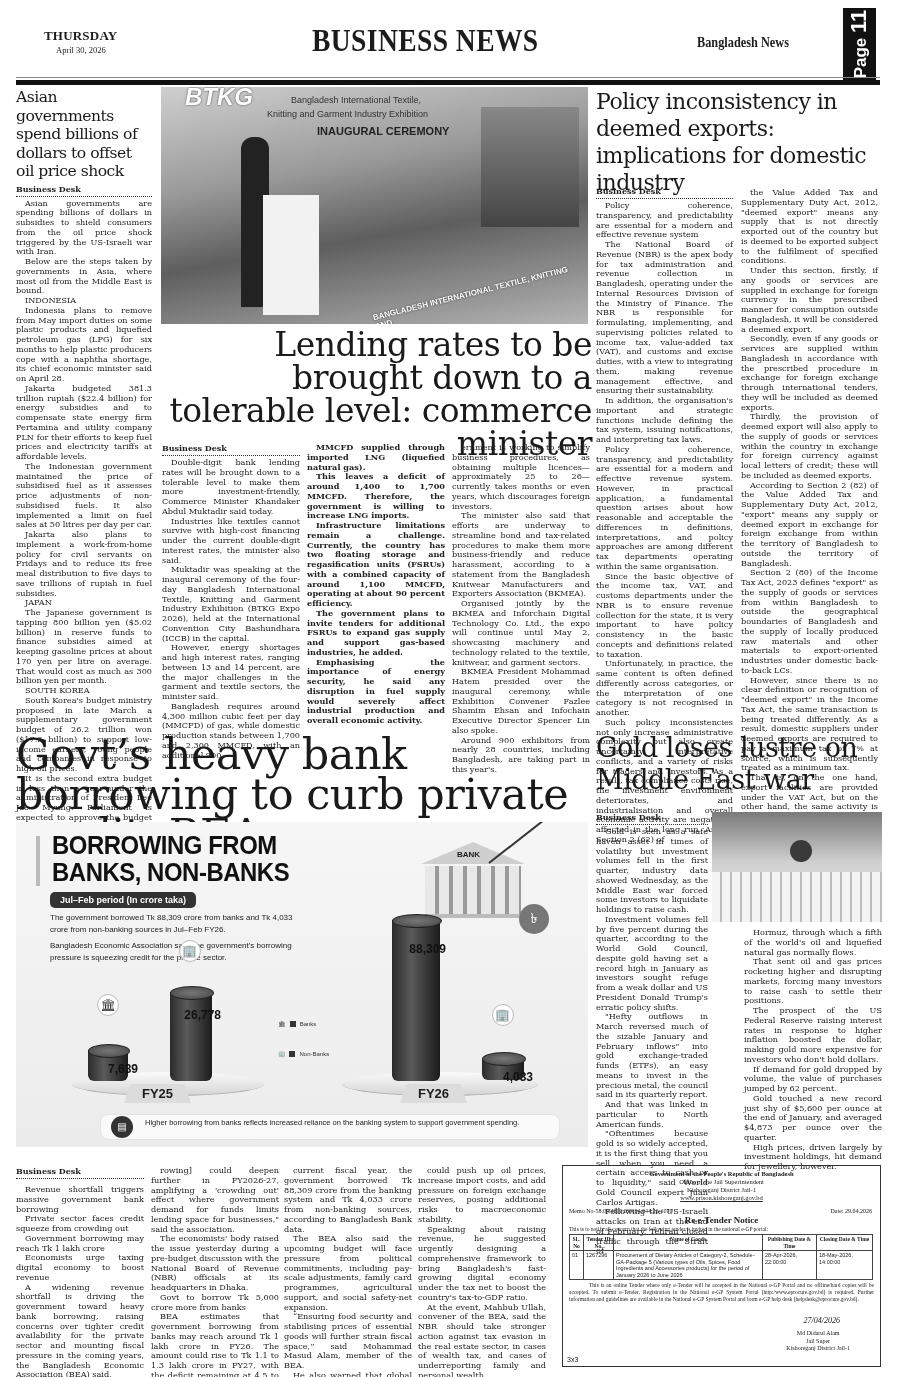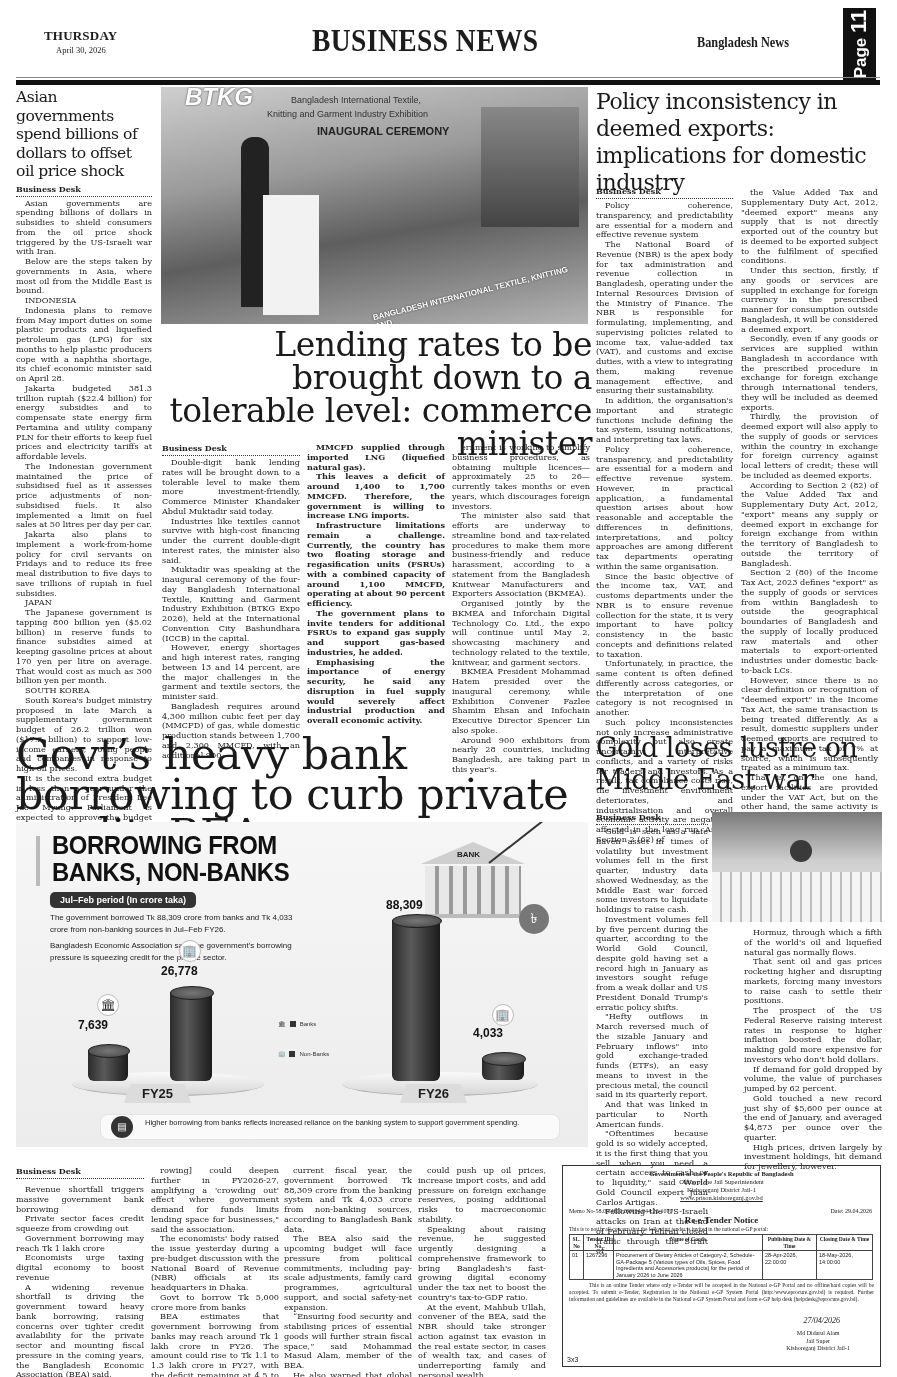--- a/index.html
+++ b/index.html
@@ -24,21 +24,21 @@
   .photo { background: linear-gradient(170deg,#cfcfcf 0%,#9a9a9a 35%,#5e5e5e 60%,#b5b5b5 100%); overflow: hidden; }
   .photo-label { position: absolute; color: #fff; font-family: Liberation Sans, sans-serif; text-shadow: 0 0 2px #333; }
 
   .infographic { left: 16px; top: 822px; width: 572px; height: 325px; background: linear-gradient(180deg,#f6f6f6,#ececec); overflow: hidden; }
   .ig-title { left: 36px; top: 10px; font: bold 26px/27px "Liberation Sans", sans-serif; color: #111; letter-spacing: -0.5px; transform: scaleX(0.92); transform-origin: left; }
   .ig-bar-accent { left: 20px; top: 14px; width: 4px; height: 50px; background: #bbb; }
   .ig-pill { left: 34px; top: 70px; background: #333; color: #fff; font: bold 9px "Liberation Sans", sans-serif; border-radius: 5px; padding: 3px 10px; }
   .ig-text { left: 34px; font: 8px/12px "Liberation Sans", sans-serif; color: #222; width: 250px; }
   .cyl { position: absolute; background: linear-gradient(90deg,#2b2b2b 0%,#5a5a5a 40%,#3a3a3a 70%,#1c1c1c 100%); border-radius: 0 0 6px 6px; }
   .cyl::before { content: ""; position: absolute; left: 0; top: -6px; width: 100%; height: 12px; border-radius: 50%; background: radial-gradient(#777,#444); border: 1px solid #222; }
-  .num { position: absolute; font: bold 12px "Liberation Sans", sans-serif; color: #111; text-align: left; width: 60px; }
+  .num { position: absolute; font: bold 12px "Liberation Sans", sans-serif; color: #111; text-align: right; width: 60px; margin-top: 44px; }
   .ic { position: absolute; width: 22px; height: 22px; border-radius: 50%; border: 1px solid #bbb; background: #fff; font-size: 12px; display: flex; align-items: center; justify-content: center; color: #222; }
   .platform { position: absolute; height: 24px; border-radius: 50%; background: linear-gradient(#fafafa,#d6d6d6); border-bottom: 1px solid #aaa; }
   .fy { position: absolute; font: bold 13px "Liberation Sans", sans-serif; background: #dcdcdc; padding: 2px 18px; clip-path: polygon(10% 0,90% 0,100% 100%,0 100%); }
   .legend { position: absolute; font: 6px "Liberation Sans", sans-serif; color: #333; display: flex; align-items: center; gap: 4px; }
   .legend i { display: inline-block; width: 6px; height: 6px; background: #333; }
   .ig-foot { position: absolute; left: 84px; top: 292px; width: 460px; height: 26px; border-radius: 8px; background: #fafafa; border: 1px solid #e3e3e3; font: 7.5px/10px "Liberation Sans", sans-serif; padding: 3px 0 0 44px; }
   .ig-foot-ic { position: absolute; left: 10px; top: 1px; width: 22px; height: 22px; border-radius: 50%; background: #333; color: #fff; font-size: 10px; display: flex; align-items: center; justify-content: center; }
 
   .tender { left: 562px; top: 1165px; width: 319px; height: 202px; border: 1.5px solid #333; font-family: "Liberation Serif", serif; color: #222; }
   .t-c { text-align: center; font-size: 6.5px; line-height: 8px; }

